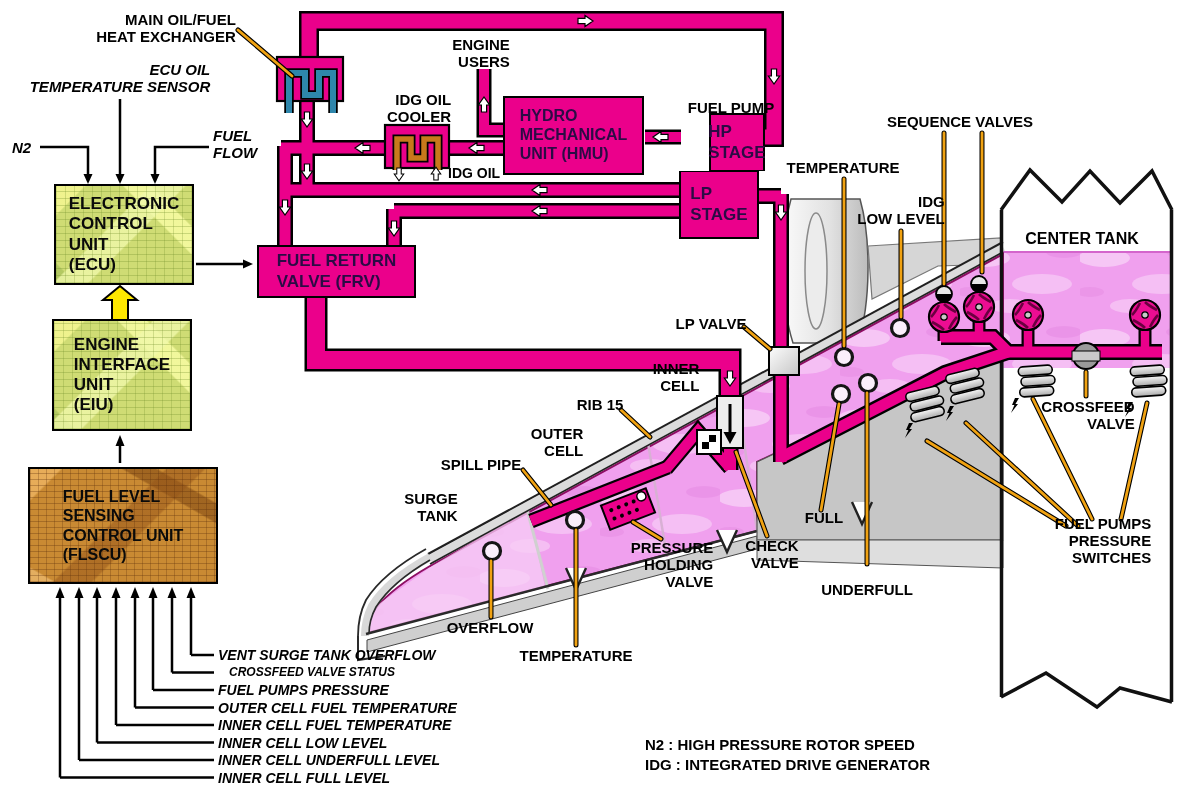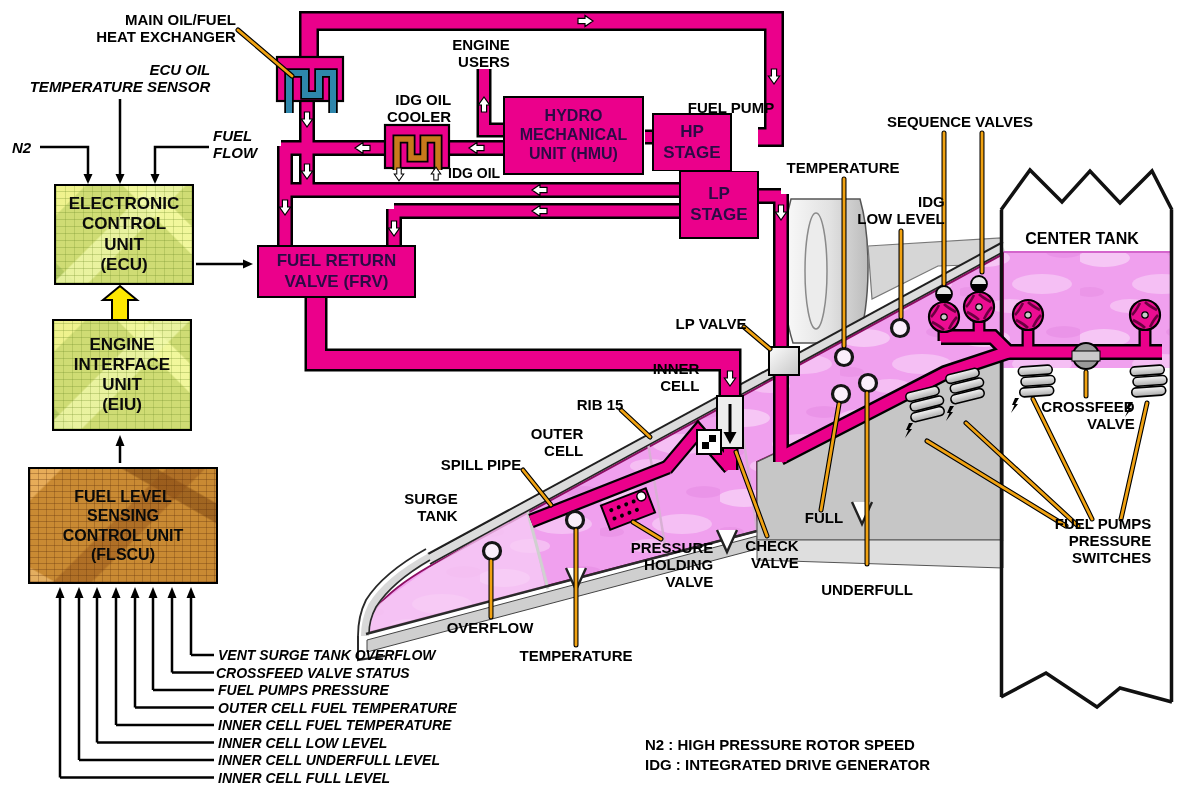--- a/index.html
+++ b/index.html
@@ -4,21 +4,21 @@
 <style>
   html,body{margin:0;padding:0;background:#fff;}
   #stage{position:relative;width:1200px;height:800px;background:#fff;overflow:hidden;
          font-family:"Liberation Sans",sans-serif;}
   #diagram-svg{position:absolute;left:0;top:0;}
   .lab{position:absolute;font:bold 15px/1.12 "Liberation Sans",sans-serif;color:#000;
        white-space:pre-line;text-align:right;transform:translateX(-50%);}
   .lab.left{transform:none;text-align:left;}
   .lab.it{font-style:italic;}
   .pbox{position:absolute;display:flex;align-items:center;justify-content:center;
-        text-align:center;font-weight:bold;white-space:pre-line;box-sizing:border-box;}
+        font-weight:bold;white-space:pre-line;box-sizing:border-box;}
   .mag{background:#EB008B;border:2.5px solid #000;color:#2B0B45;font-size:16px;line-height:1.18;}
   .circuit-green{border:2.5px solid #000;color:#0a0a0a;font-size:17px;line-height:1.18;
     background-color:#cfdc74;
     background-image:
       repeating-linear-gradient(0deg, rgba(110,140,40,.30) 0 1px, transparent 1px 7px),
       repeating-linear-gradient(90deg, rgba(110,140,40,.25) 0 1px, transparent 1px 9px),
       linear-gradient(135deg, rgba(250,250,150,.75) 12%, transparent 13% 40%, rgba(240,248,170,.8) 41% 55%, transparent 56%),
       linear-gradient(45deg, rgba(150,180,80,.5) 8%, transparent 9% 70%, rgba(245,250,160,.9) 71% 82%, transparent 83%);}
   .circuit-orange{border:2.5px solid #000;color:#0a0a0a;font-size:16px;line-height:1.2;
     background-color:#c98a33;
@@ -364,21 +364,21 @@
 (EIU)</div>
 <div class="pbox circuit-orange" style="left:28px;top:467px;width:190px;height:117px;">FUEL LEVEL
 SENSING
 CONTROL UNIT
 (FLSCU)</div>
 <div class="pbox mag" style="left:503px;top:96px;width:141px;height:79px;">HYDRO
 MECHANICAL
 UNIT (HMU)</div>
 <div class="pbox mag" style="left:257px;top:245px;width:159px;height:53px;font-size:17px;">FUEL RETURN
 VALVE (FRV)</div>
-<div class="pbox mag" style="left:652px;top:113px;width:80px;height:58px;font-size:17px;border-bottom-width:1.5px;">HP
+<div class="pbox mag" style="left:709px;top:113px;width:56px;height:58px;font-size:17px;border-bottom-width:1.5px;">HP
 STAGE</div>
 <div class="pbox mag" style="left:679px;top:171px;width:80px;height:68px;font-size:17px;border-top-width:1.5px;">LP
 STAGE</div>
 
 <div class="lab" style="left:166px;top:12px;">MAIN OIL/FUEL
 HEAT EXCHANGER</div>
 <div class="lab it" style="left:120px;top:62px;">ECU OIL
 TEMPERATURE SENSOR</div>
 <div class="lab left it" style="left:12px;top:140px;">N2</div>
 <div class="lab left it" style="left:213px;top:128px;">FUEL
@@ -412,21 +412,21 @@
 VALVE</div>
 <div class="lab" style="left:824px;top:510px;">FULL</div>
 <div class="lab" style="left:867px;top:582px;">UNDERFULL</div>
 <div class="lab" style="left:1088px;top:399px;">CROSSFEED
 VALVE</div>
 <div class="lab" style="left:1103px;top:516px;">FUEL PUMPS
 PRESSURE
 SWITCHES</div>
 
 <div class="lab left it" style="left:218px;top:648px;font-size:14px;">VENT SURGE TANK OVERFLOW</div>
-<div class="lab left it" style="left:216px;top:665.5px;font-size:14px;">CROSSFEED VALVE STATUS</div>
+<div class="lab left it" style="left:229px;top:665.5px;font-size:12px;">CROSSFEED VALVE STATUS</div>
 <div class="lab left it" style="left:218px;top:683px;font-size:14px;">FUEL PUMPS PRESSURE</div>
 <div class="lab left it" style="left:218px;top:700.5px;font-size:14px;">OUTER CELL FUEL TEMPERATURE</div>
 <div class="lab left it" style="left:218px;top:718px;font-size:14px;">INNER CELL FUEL TEMPERATURE</div>
 <div class="lab left it" style="left:218px;top:735.5px;font-size:14px;">INNER CELL LOW LEVEL</div>
 <div class="lab left it" style="left:218px;top:753px;font-size:14px;">INNER CELL UNDERFULL LEVEL</div>
 <div class="lab left it" style="left:218px;top:770.5px;font-size:14px;">INNER CELL FULL LEVEL</div>
 
 <div class="lab left" style="left:645px;top:737px;">N2 : HIGH PRESSURE ROTOR SPEED</div>
 <div class="lab left" style="left:645px;top:757px;">IDG : INTEGRATED DRIVE GENERATOR</div>
 

